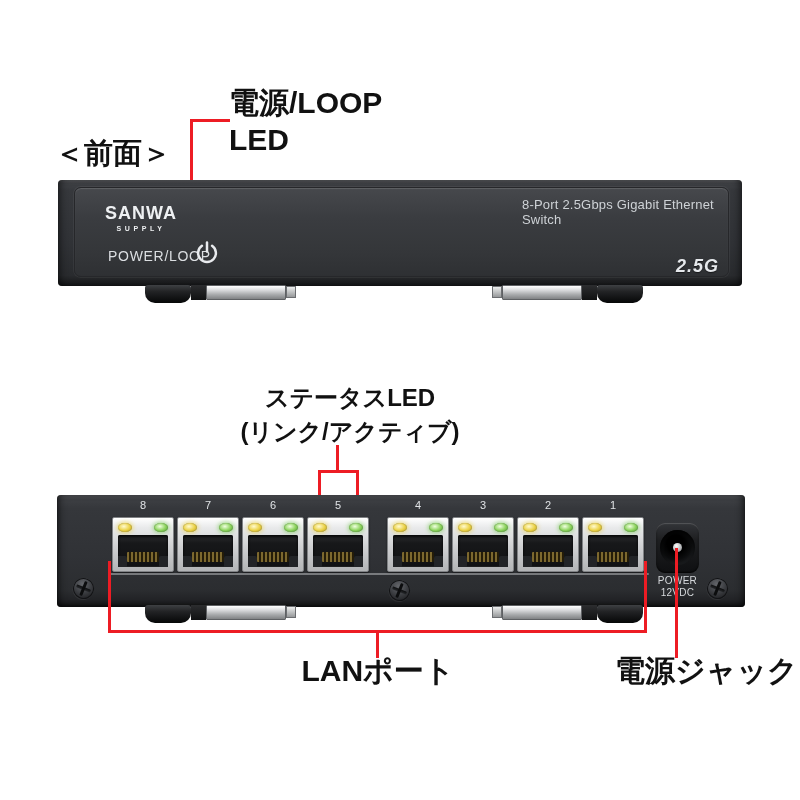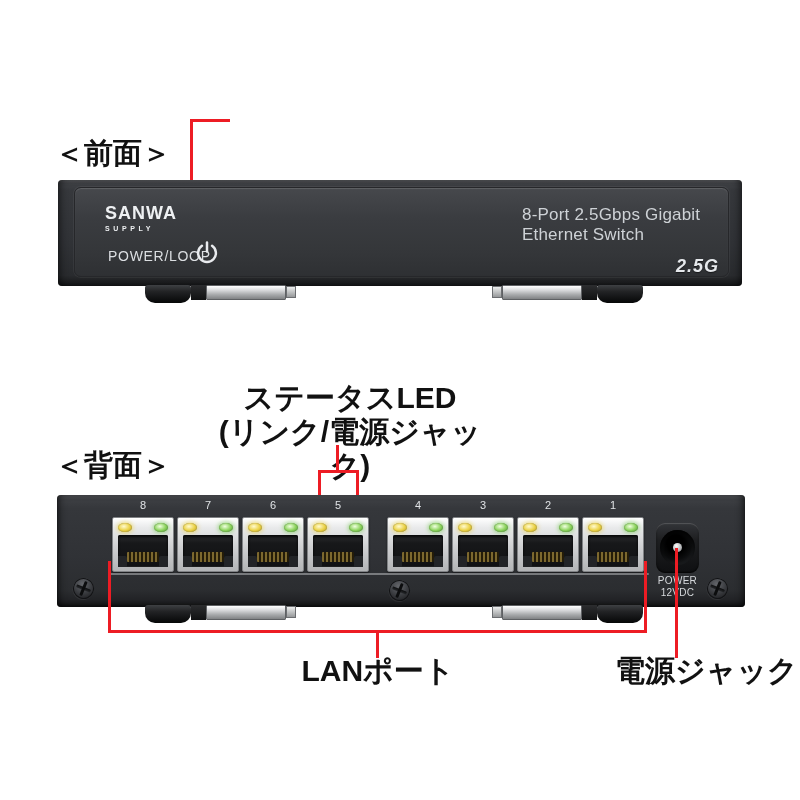--- a/index.html
+++ b/index.html
@@ -5,21 +5,21 @@
   html,body{margin:0;padding:0;background:#fff;}
   .canvas{position:relative;width:800px;height:800px;background:#fff;overflow:hidden;
           font-family:"Liberation Sans",sans-serif;color:#111;}
 
   
   .ann{position:absolute;font-weight:700;color:#111;}
   .view-label{position:absolute;font-weight:700;font-size:29px;color:#111;}
   .label-front{left:55px;top:134px;}
   .label-back{left:55px;top:446px;}
   .ann-power{left:229px;top:84px;font-size:30px;line-height:37px;}
-  .ann-status{left:200px;top:381px;width:300px;text-align:center;font-size:30px;line-height:34px;}
+  .ann-status{left:200px;top:381px;width:300px;text-align:center;font-size:24px;line-height:34px;}
   .lan-label{left:278px;top:651px;width:200px;text-align:center;font-size:30px;}
   .pjack-label{left:615px;top:651px;font-size:30px;}
 
   
   .rl{position:absolute;background:#ed1c24;}
   .rl-front-h{left:190px;top:119px;width:40px;height:3px;}
   .rl-front-v{left:190px;top:119px;width:3px;height:109px;}
   .rl-fork-stub{left:336px;top:445px;width:3px;height:28px;}
   .rl-fork-h{left:318px;top:470px;width:41px;height:3px;}
   .rl-fork-vl{left:318px;top:470px;width:3px;height:53px;}
@@ -32,26 +32,26 @@
 
   
   .device{position:absolute;border-radius:4px;}
   .device-front{left:58px;top:180px;width:684px;height:106px;
     background:linear-gradient(180deg,#5a5c60 0%,#3f4145 3%,#36383c 10%,#303236 60%,#292b2e 90%,#1d1e20 96%,#151617 100%);
     box-shadow:inset 5px 0 9px -4px rgba(0,0,0,.7),inset -5px 0 9px -4px rgba(0,0,0,.7);}
   .front-face{position:absolute;left:16px;right:13px;top:7px;bottom:9px;border-radius:7px;
     background:linear-gradient(180deg,#46484c,#3a3c40 35%,#343639 75%,#2e3033);
     border:1px solid #26272a;
     box-shadow:inset 0 1px 1px rgba(255,255,255,.14),0 0 0 1px rgba(255,255,255,.05);}
-  .brand{position:absolute;left:30px;top:15px;color:#eef0f2;}
+  .brand{position:absolute;left:30px;top:15px;color:#eef0f2;text-align:center;}
   .brand-main{font-size:18px;font-weight:800;letter-spacing:1px;transform:scaleY(1.05);}
   .brand-sub{font-size:7px;font-weight:700;letter-spacing:3.6px;margin-top:1px;}
   .powerloop{position:absolute;left:33px;top:60px;font-size:14px;letter-spacing:.7px;color:#dcdfe2;}
   .picon{position:absolute;left:119px;top:51px;width:26px;height:26px;}
-  .model{position:absolute;left:447px;top:17px;font-size:17px;letter-spacing:.2px;color:#ced2d6;}
+  .model{position:absolute;left:447px;top:9px;font-size:13px;letter-spacing:.2px;color:#ced2d6;}
   .badge{position:absolute;left:601px;top:68px;font-size:18px;font-style:italic;font-weight:800;
     letter-spacing:1px;color:#e6e9ec;text-shadow:0 1px 1px rgba(0,0,0,.5);}
 
   .device-back{left:57px;top:495px;width:688px;height:112px;
     background:linear-gradient(180deg,#515357 0%,#3d3f43 4%,#35373b 12%,#303236 55%,#2b2d30 85%,#202124 95%,#17181a 100%);
     box-shadow:inset 5px 0 9px -4px rgba(0,0,0,.7),inset -5px 0 9px -4px rgba(0,0,0,.7),inset 0 -3px 5px -2px rgba(0,0,0,.6);}
   .numrow{position:absolute;left:55px;top:4px;display:flex;gap:3px;}
   .numcell{width:62px;text-align:center;font-size:11px;color:#e0e3e6;}
   .pgap{width:12px;}
   .portrow{position:absolute;left:55px;top:22px;display:flex;gap:3px;}
@@ -106,20 +106,24 @@
   .f-tab{width:10px;height:12px;box-sizing:border-box;border:1px solid #6b6d70;margin-top:1px;
     background:linear-gradient(180deg,#eceded,#96989a);}
 </style>
 </head>
 <body>
 
 <div class="canvas">
 
   <div class="view-label label-front">＜前面＞</div>
 
+  <div class="ann ann-power">
+    <div>電源/LOOP</div>
+    <div>LED</div>
+  </div>
   <div class="rl rl-front-h" style="background: rgb(237, 28, 36);"></div>
   <div class="rl rl-front-v" style="background: rgb(237, 28, 36);"></div>
 
   <div class="device device-front">
     <div class="front-face">
       <div class="brand">
         <div class="brand-main">SANWA</div>
         <div class="brand-sub">SUPPLY</div>
       </div>
       <div class="powerloop">POWER/LOOP</div>
@@ -140,28 +144,27 @@
   </div>
   <div class="fa fa-fr">
     <span class="f-tab"></span>
       <span class="f-clip"></span>
       <span class="f-dark"></span>
       <span class="f-foot"></span>
   </div>
 
   <div class="ann ann-status">
     <div>ステータスLED</div>
-    <div>(リンク/電源ジャック)</div>
+    <div>(リンク/アクティブ)</div>
   </div>
   <div class="rl rl-fork-stub" style="background: rgb(237, 28, 36);"></div>
   <div class="rl rl-fork-h" style="background: rgb(237, 28, 36);"></div>
   <div class="rl rl-fork-vl" style="background: rgb(237, 28, 36);"></div>
   <div class="rl rl-fork-vr" style="background: rgb(237, 28, 36);"></div>
 
-  <div class="view-label label-back">＜背面＞</div>
 
   <div class="device device-back">
     <div class="numrow">
       <span class="numcell">8</span>
       <span class="numcell">7</span>
       <span class="numcell">6</span>
       <span class="numcell">5</span>
       <span class="pgap"></span>
       <span class="numcell">4</span>
       <span class="numcell">3</span>

